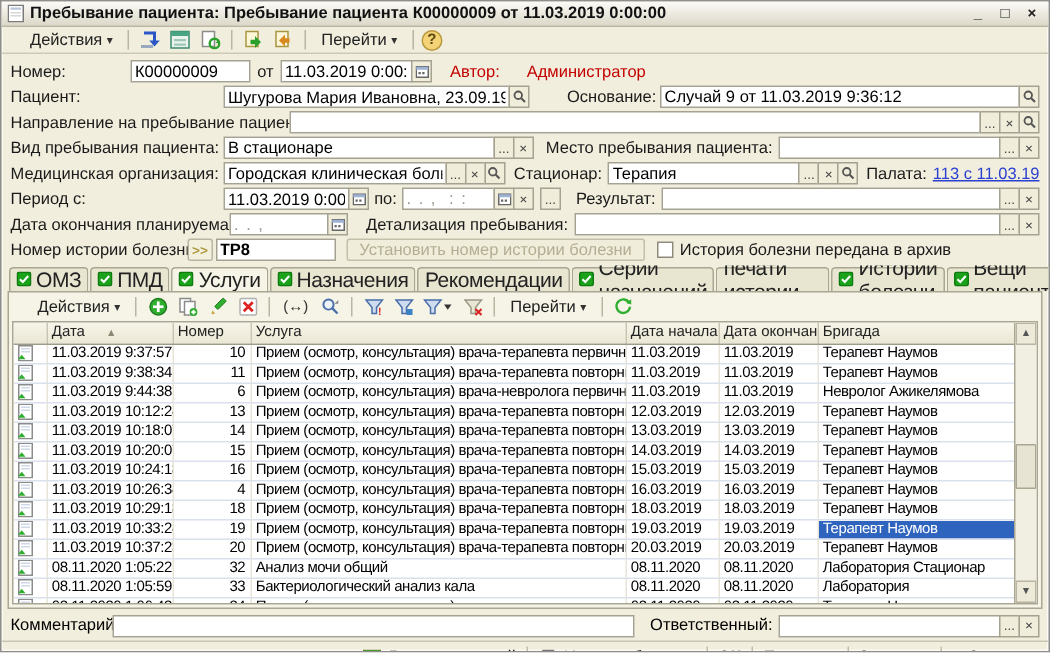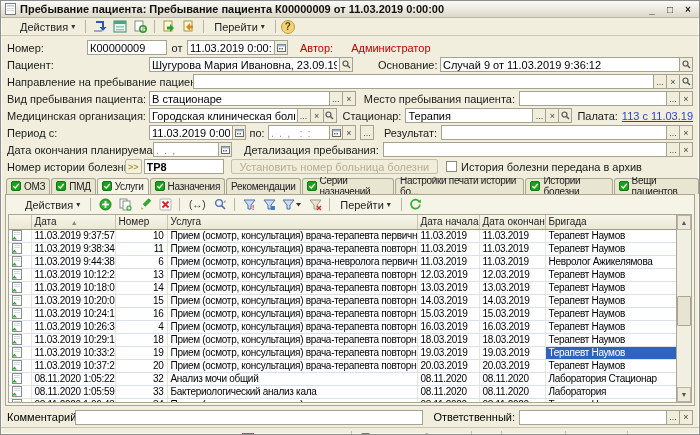--- a/index.html
+++ b/index.html
@@ -28,21 +28,21 @@
         font-size:9px;line-height:12px;text-align:center;color:#444;display:flex;align-items:center;justify-content:center;}
   .red{color:#c40000;}
   .link{color:#2b3fd0;text-decoration:underline;}
   .ph{color:#9a988c;letter-spacing:1px;}
   .disbtn{height:15px;border:1px solid #c3bfa8;background:#f0edda;color:#b5ae94;font-size:11px;padding:0 8px;border-radius:2px;}
   .chk{width:11px;height:11px;border:1px solid #8e8b7a;background:#fff;display:inline-block;flex:none;}
   .chev{height:15px;border:1px solid #b9b5a2;background:#f3f0de;color:#b09a40;font-size:9px;font-weight:bold;
         padding:0 2px;display:flex;align-items:center;border-radius:2px;}
   
   .tabs{display:flex;align-items:flex-end;gap:1px;padding:0 0 0 5px;height:17px;position:relative;z-index:2;overflow:hidden;}
-  .tab{display:flex;align-items:center;gap:3px;padding:1px 4px 2px 4px;font-size:10px;letter-spacing:-0.3px;
+  .tab{display:flex;align-items:center;gap:3px;padding:1px 4px 2px 4px;font-size:14px;letter-spacing:-0.3px;
        border:1px solid #a9a692;border-bottom:none;border-radius:3px 3px 0 0;background:#e8e5d1;color:#222;height:16px;}
   .tab.active{background:#f6f4e6;height:17px;margin-bottom:-1px;padding-bottom:3px;}
   
   .panel{margin:0 4px;border:1px solid #a9a692;background:#f6f4e6;position:relative;z-index:1;}
   .panel .tbar{border-bottom:none;padding-top:1px;}
   .tablewrap{margin:1px 2px 2px 2px;border:1px solid #a9a692;background:#fff;height:189px;display:flex;overflow:hidden;}
   .grid{flex:1;overflow:hidden;}
   table{border-collapse:collapse;table-layout:fixed;width:671px;}
   th{background:linear-gradient(#f7f5e9,#eae7d4);border-right:1px solid #c8c4b0;border-bottom:1px solid #9e9b89;
      font-size:10px;font-weight:normal;text-align:left;padding:0 3px;height:14px;color:#222;white-space:nowrap;overflow:hidden;}
@@ -267,21 +267,21 @@
       <span class="lbl" style="margin-left:12px">Детализация пребывания:</span>
       <input class="inp" style="flex: 1 1 0%; margin-left: 4px;" value="">
       <span class="abtn">...</span>
       <span class="abtn">×</span>
     </div>
 
     <div class="frow">
       <span class="lbl" style="width:118px">Номер истории болезни:</span>
       <span class="chev">&gt;&gt;</span>
       <input class="inp" style="width: 80px; margin-left: 2px; font-weight: bold;" value="ТР8">
-      <button class="disbtn" style="margin-left:7px">Установить номер больница болезни</button>
+      <button class="disbtn" style="margin-left:7px">Установить номер истории болезни</button>
       <span class="chk" style="margin-left:8px"></span>
       <span class="lbl" style="margin-left:4px">История болезни передана в архив</span>
     </div>
   </div>
 
   <div class="tabs" id="tabs">
       <div class="tab">
         <span>
           <svg width="10" height="10" viewBox="0 0 10 10">
             <rect x="0.5" y="0.5" width="9" height="9" rx="1.5" fill="#1aa31a" stroke="#0f7a0f"></rect>

